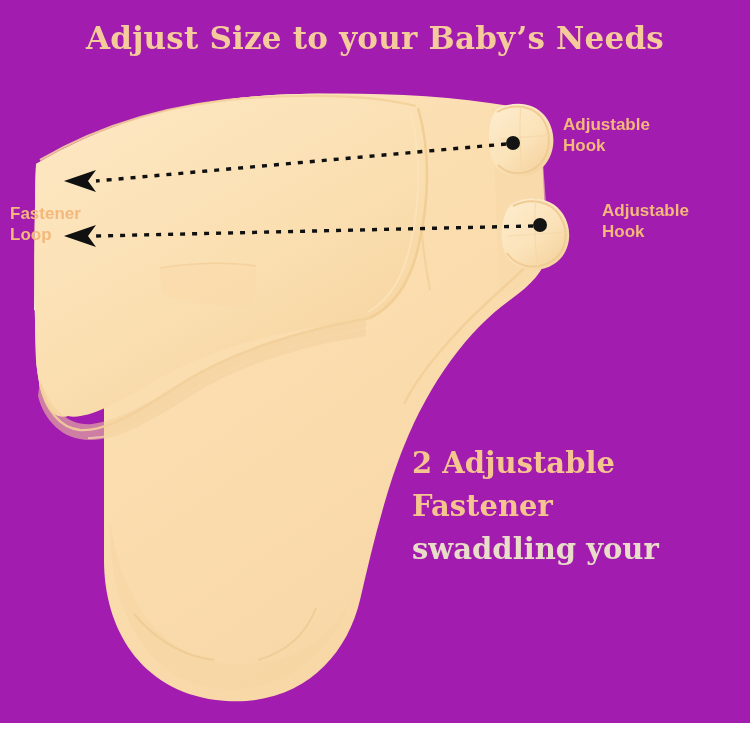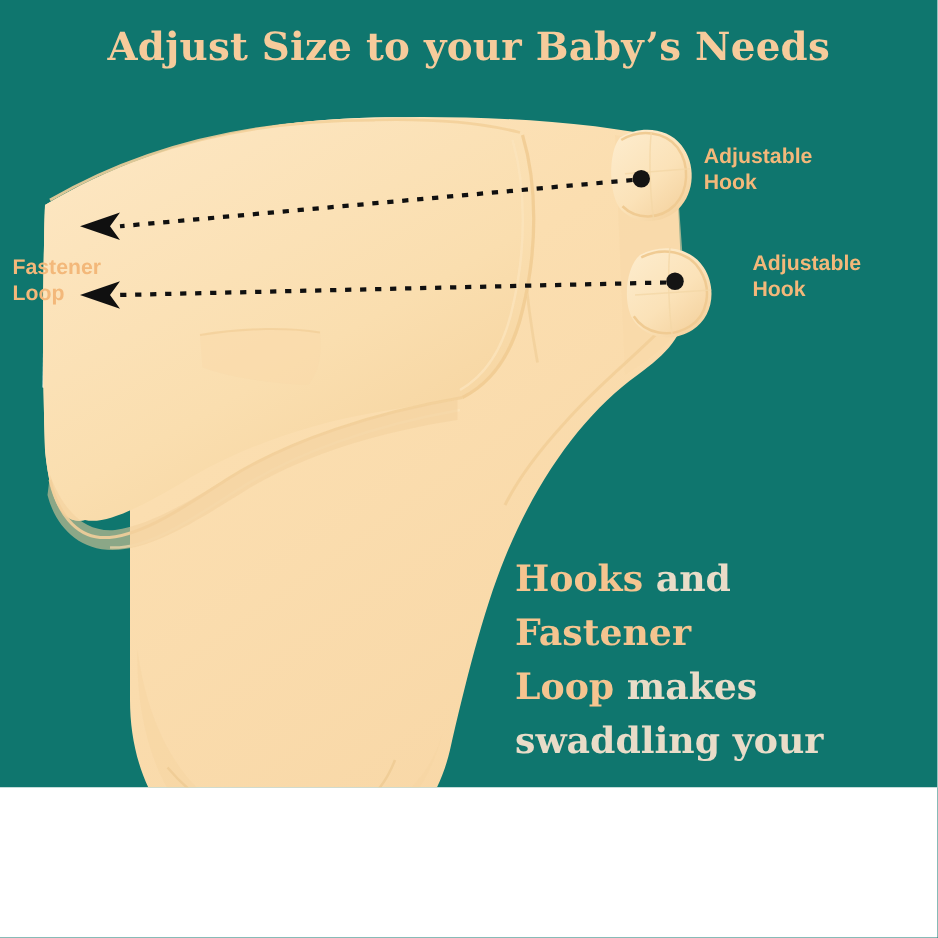--- a/index.html
+++ b/index.html
@@ -3,22 +3,22 @@
 <meta charset="utf-8">
 <style>
   html, body {
     margin: 0;
     padding: 0;
     background: #ffffff;
   }
   #page {
     position: relative;
     width: 750px;
-    height: 630px;
-    background: #0f766e;
+    height: 723px;
+    background: #a21caf;
     overflow: hidden;
     font-family: "Liberation Sans", sans-serif;
   }
 
   
   #headline {
     position: absolute;
     top: 20px;
     left: 0;
     width: 750px;
@@ -249,26 +249,23 @@
 Hook</div>
 
   <div class="callout" id="label-hook-bot">Adjustable
 Hook</div>
 
   <div class="callout" id="label-fastener">Fastener
 Loop</div>
 
   <div id="promo">
     <div>
-      <span class="hl">Hooks</span><span> and</span>
+      <span class="hl">2 Adjustable</span>
     </div>
     <div>
       <span class="hl">Fastener</span>
     </div>
     <div>
-      <span class="hl">Loop</span><span> makes</span>
-    </div>
-    <div>
       <span>swaddling your</span>
     </div>
   </div>
 
 </div>
 
 </body></html>

